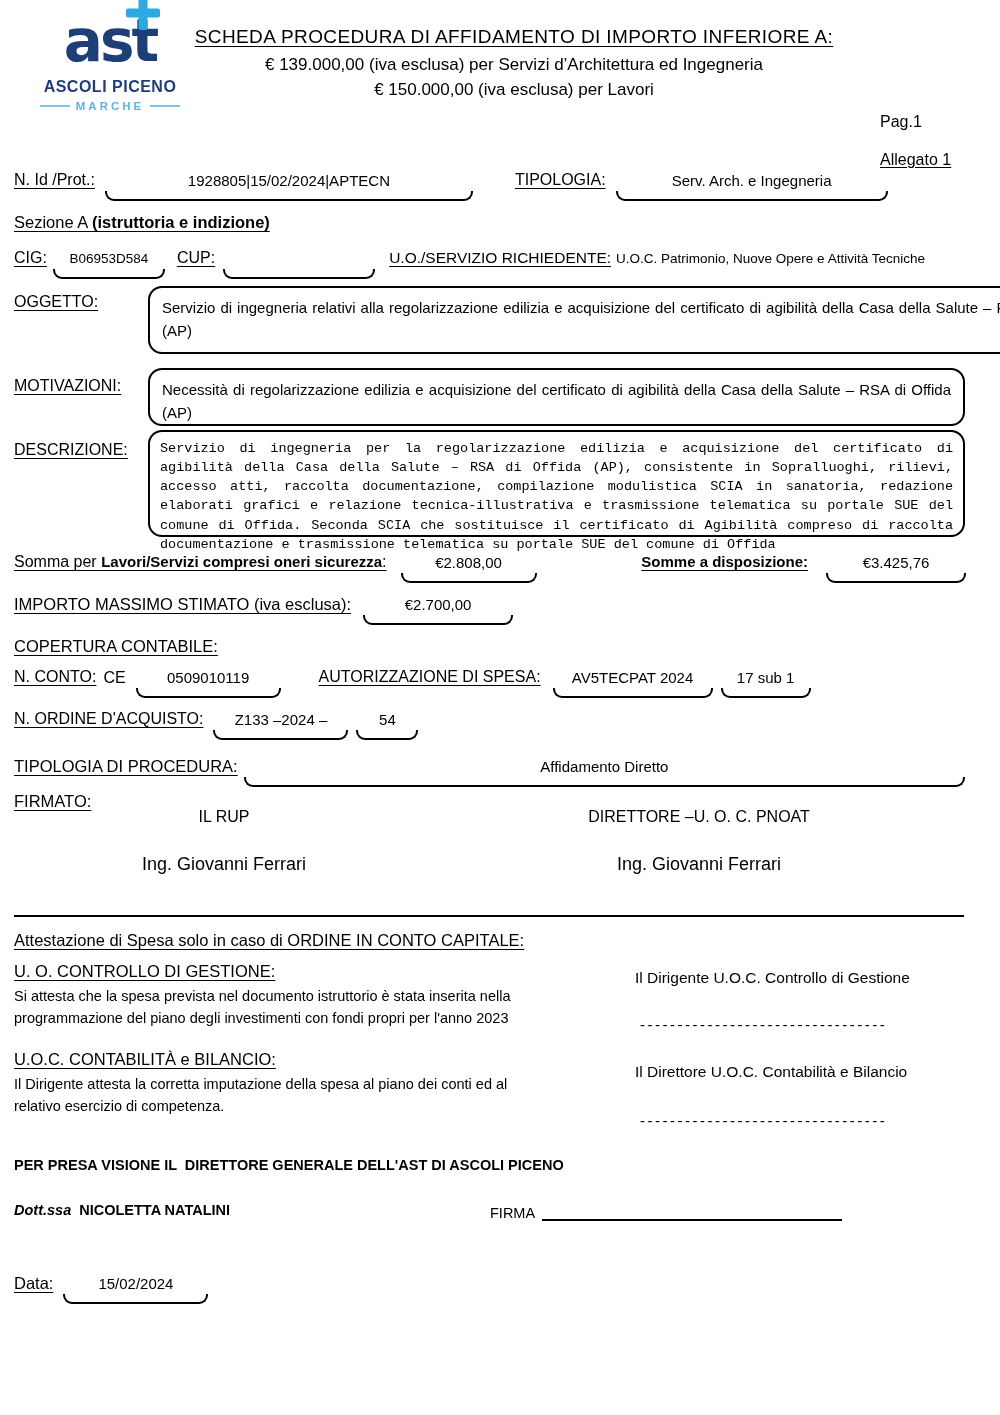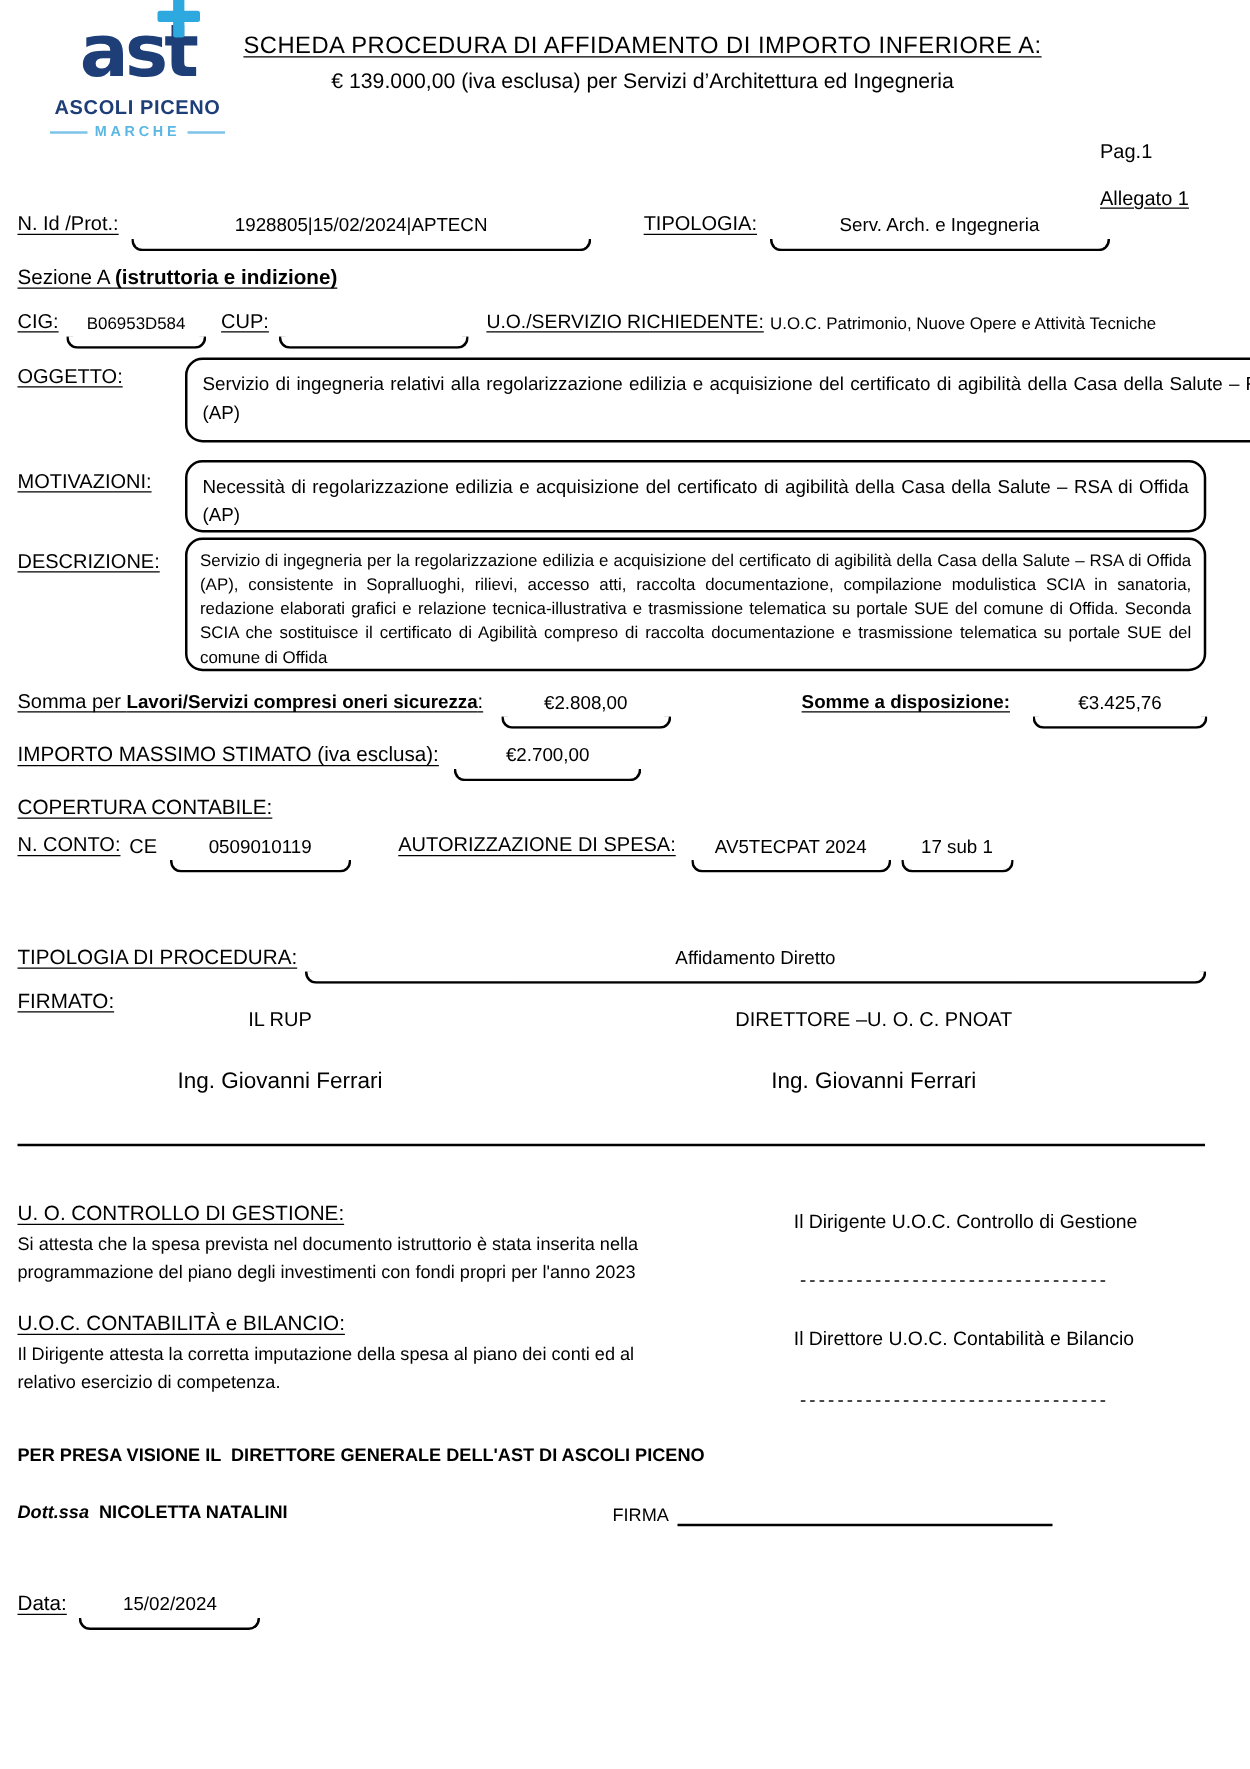--- a/index.html
+++ b/index.html
@@ -46,21 +46,21 @@
   .r-cig .fldcig .fld-val { font-size:13.5px; }
   .r-cig .lblcup { margin-left:12px; }
   .r-cig .fldcup { width:152px; margin-left:8px; }
   .r-cig .lbluo { margin-left:14px; font-size:15.5px; }
   .r-cig .uoval { font-size:13.5px; margin-left:5px; line-height:20px; white-space:nowrap; }
   .lab-oggetto { position:absolute; left:14px; top:293px; }
   .box-oggetto { left:148px; top:286px; width:954px; height:68px; }
   .lab-motiv { position:absolute; left:14px; top:377px; }
   .box-motiv { left:148px; top:368px; width:817px; height:58px; }
   .lab-descr { position:absolute; left:14px; top:441px; }
-  .box-descr { left:148px; top:430px; width:817px; height:107px; font-size:13.5px; line-height:1.42; padding:7px 10px; }
+  .box-descr { left:148px; top:430px; width:817px; height:107px; font-size:13.5px; line-height:1.42; padding:7px 10px;font-family:Liberation Mono, monospace; }
   .r-somma { left:14px; top:553px; width:952px; }
   .r-somma .somma-bold { font-size:15px; font-weight:bold; }
   .r-somma .fldsomma { width:136px; margin-left:14px; }
   .r-somma .spacer { flex:1; }
   .r-somma .lbldisp { font-size:15px; font-weight:bold; }
   .r-somma .flddisp { width:140px; margin-left:18px; }
   .r-importo { left:14px; top:595px; }
   .r-importo .lbl { font-size:16.5px; }
   .r-importo .fld { width:150px; margin-left:12px; }
   .copertura { position:absolute; left:14px; top:637px; font-size:16.5px; text-decoration:underline; text-underline-offset:3px; }
@@ -124,20 +124,21 @@
     <div class="logo-region">
       <span class="dash"></span>
       <span>MARCHE</span>
       <span class="dash"></span>
     </div>
   </div>
 
   <div class="title">
     <div class="title-l1">SCHEDA PROCEDURA DI AFFIDAMENTO DI IMPORTO INFERIORE A:</div>
     <div class="title-l2">€ 139.000,00 (iva esclusa) per Servizi d’Architettura ed Ingegneria</div>
+    <div class="title-l3">€ 150.000,00 (iva esclusa) per Lavori</div>
   </div>
 
   <div class="pagblock">
     <div>Pag.1</div>
     <div class="allegato">Allegato 1</div>
   </div>
 
   <div class="row r-id">
     <span class="lbl">N. Id /Prot.:</span>
     <span class="fld fld1">
@@ -220,20 +221,31 @@
     <span class="fld fldaut">
       <span class="fld-val">AV5TECPAT 2024</span>
       <span class="fld-line"></span>
     </span>
     <span class="fld fldsub">
       <span class="fld-val">17 sub 1</span>
       <span class="fld-line"></span>
     </span>
   </div>
 
+  <div class="row r-ordine">
+    <span class="lbl">N. ORDINE D'ACQUISTO:</span>
+    <span class="fld fldord">
+      <span class="fld-val">Z133 –2024 –</span>
+      <span class="fld-line"></span>
+    </span>
+    <span class="fld fldnum">
+      <span class="fld-val">54</span>
+      <span class="fld-line"></span>
+    </span>
+  </div>
 
   <div class="row r-proc">
     <span class="lbl">TIPOLOGIA DI PROCEDURA:</span>
     <span class="fld fldproc">
       <span class="fld-val">Affidamento Diretto</span>
       <span class="fld-line"></span>
     </span>
   </div>
 
   <div class="firmato">FIRMATO:</div>
@@ -243,20 +255,21 @@
       <div class="sig-name">Ing. Giovanni Ferrari</div>
     </div>
     <div class="sig-col-r">
       <div class="sig-role">DIRETTORE –U. O. C. PNOAT</div>
       <div class="sig-name">Ing. Giovanni Ferrari</div>
     </div>
   </div>
 
   <div class="hr"></div>
 
+  <div class="attest">Attestazione di Spesa solo in caso di ORDINE IN CONTO CAPITALE:</div>
 
   <div class="sec-title t-controllo">U. O. CONTROLLO DI GESTIONE:</div>
   <div class="sec-body b-controllo">Si attesta che la spesa prevista nel documento istruttorio è stata inserita nella programmazione del piano degli investimenti con fondi propri per l'anno 2023</div>
   <div class="signer s-controllo">Il Dirigente U.O.C. Controllo di Gestione</div>
   <div class="dashes d-controllo">---------------------------------</div>
 
   <div class="sec-title t-contab">U.O.C. CONTABILITÀ e BILANCIO:</div>
   <div class="sec-body b-contab">Il Dirigente attesta la corretta imputazione della spesa al piano dei conti ed al relativo esercizio di competenza.</div>
   <div class="signer s-contab">Il Direttore U.O.C. Contabilità e Bilancio</div>
   <div class="dashes d-contab">---------------------------------</div>

